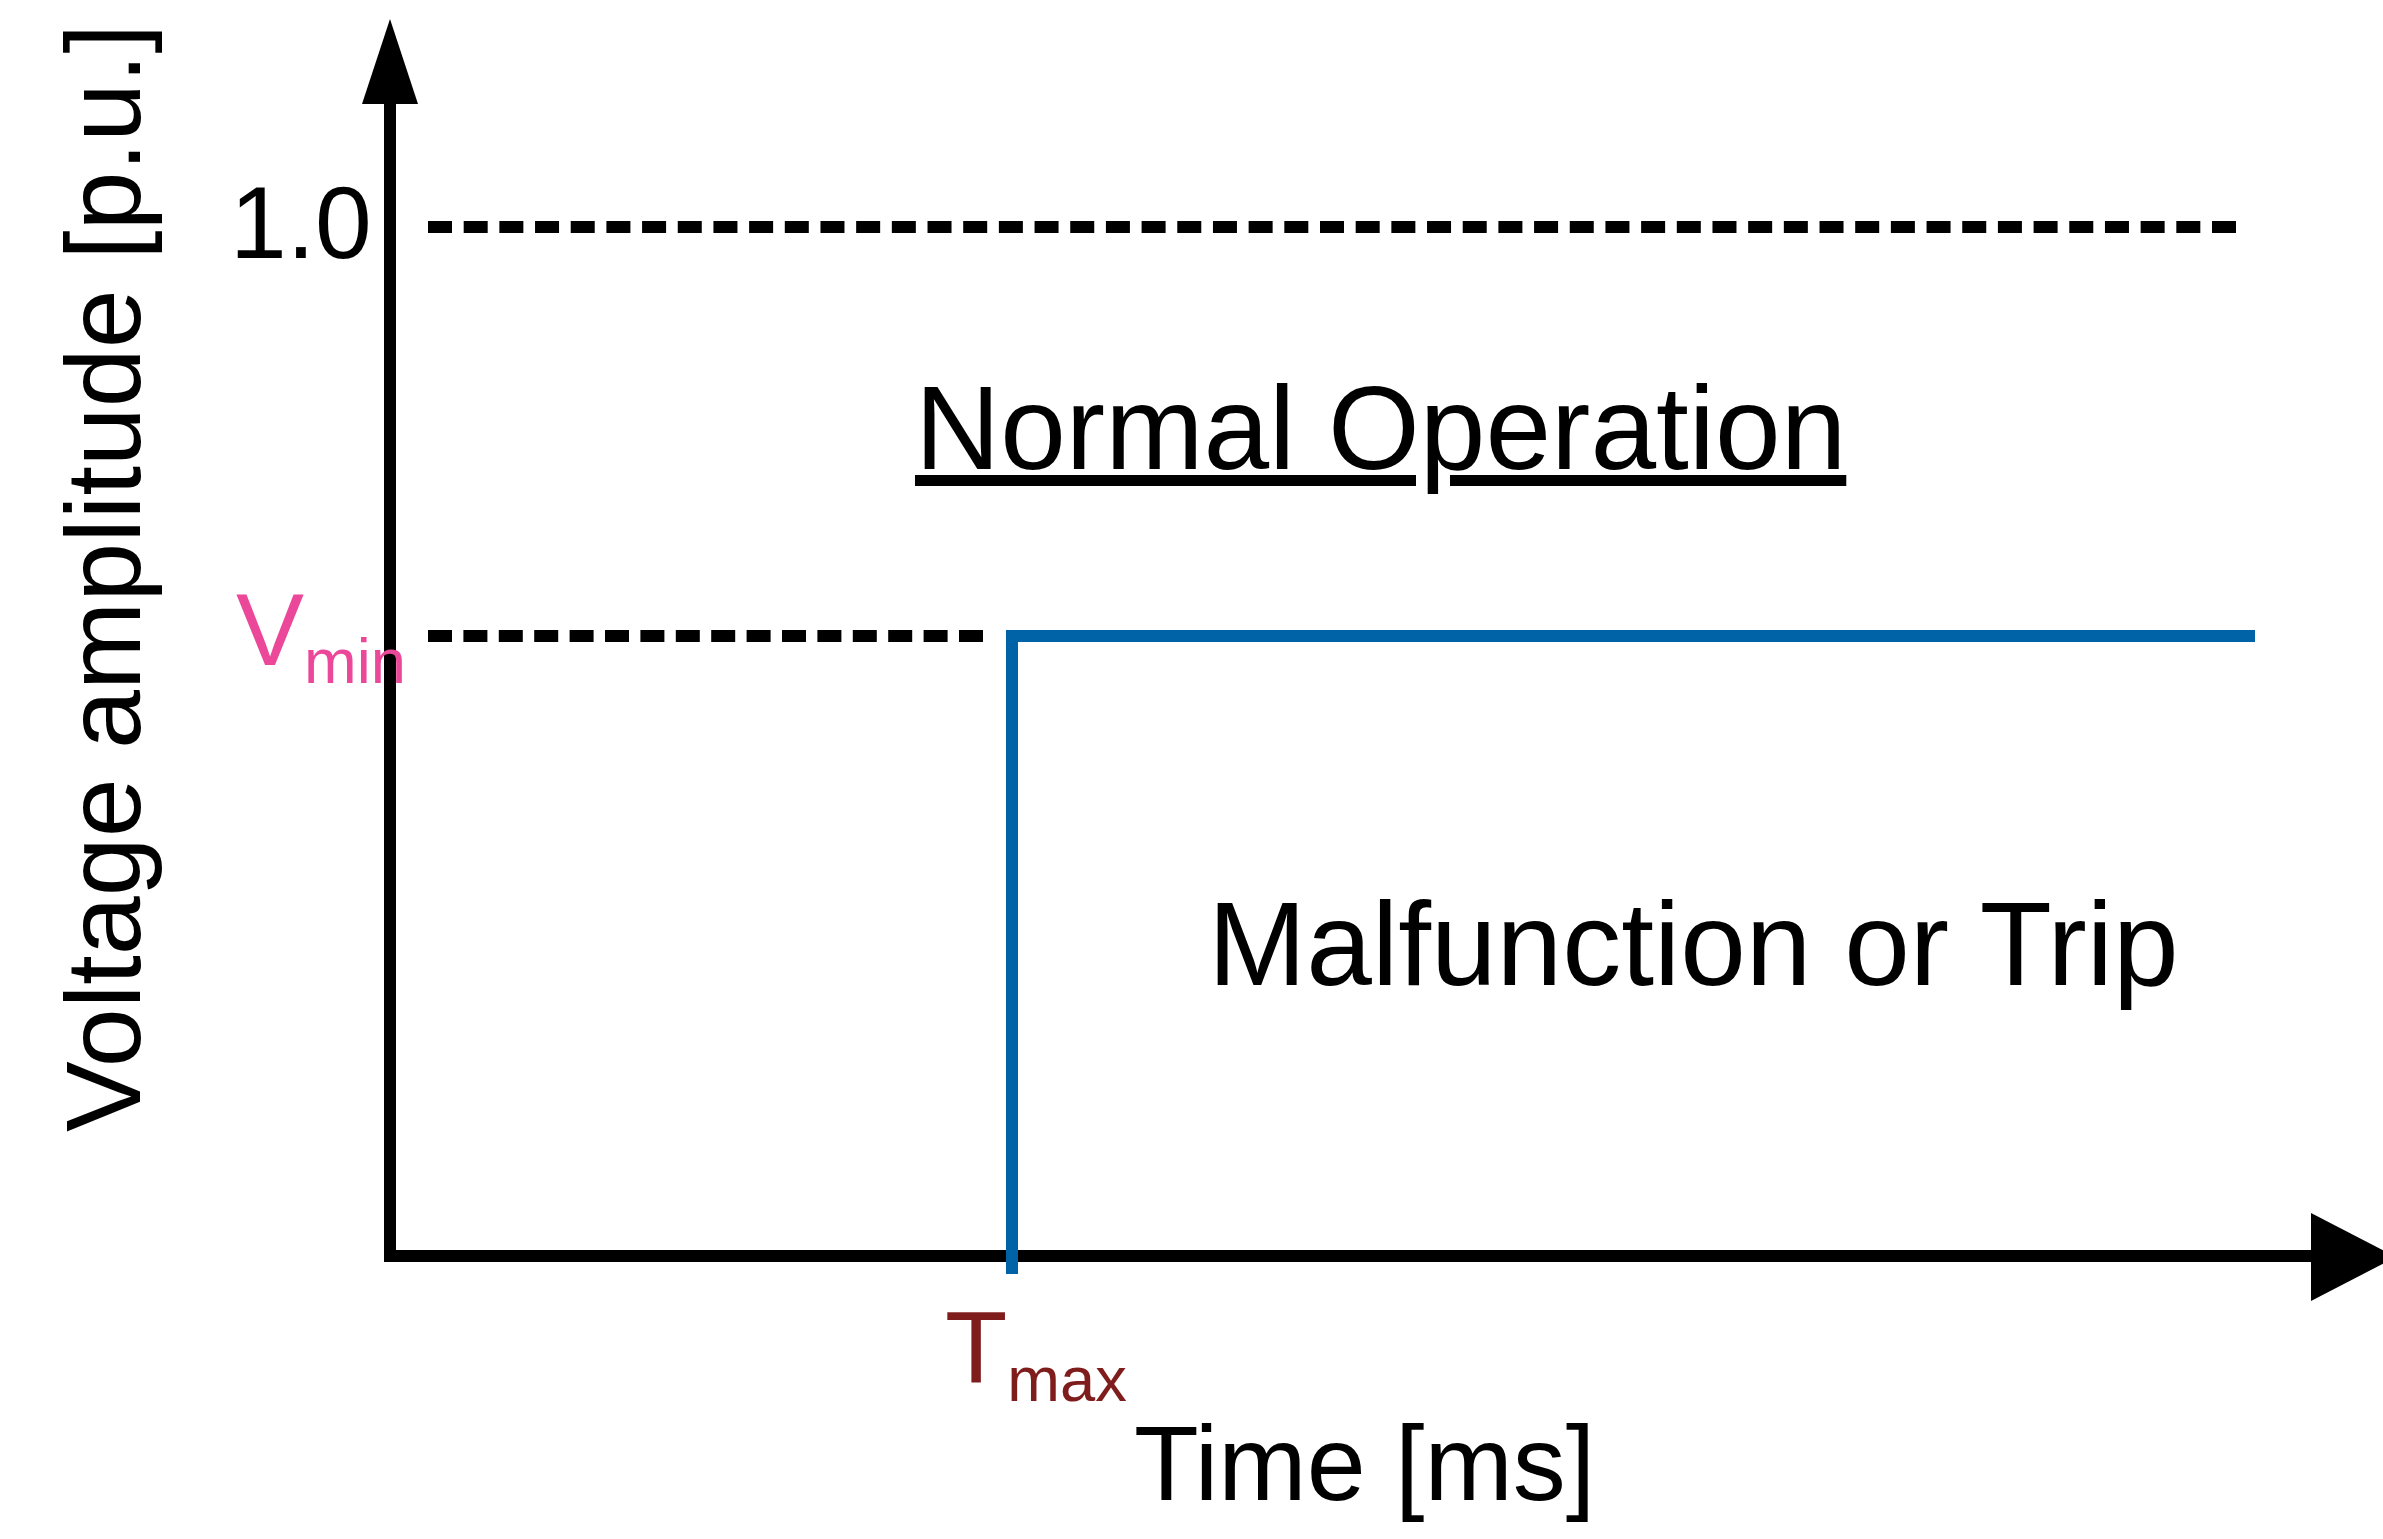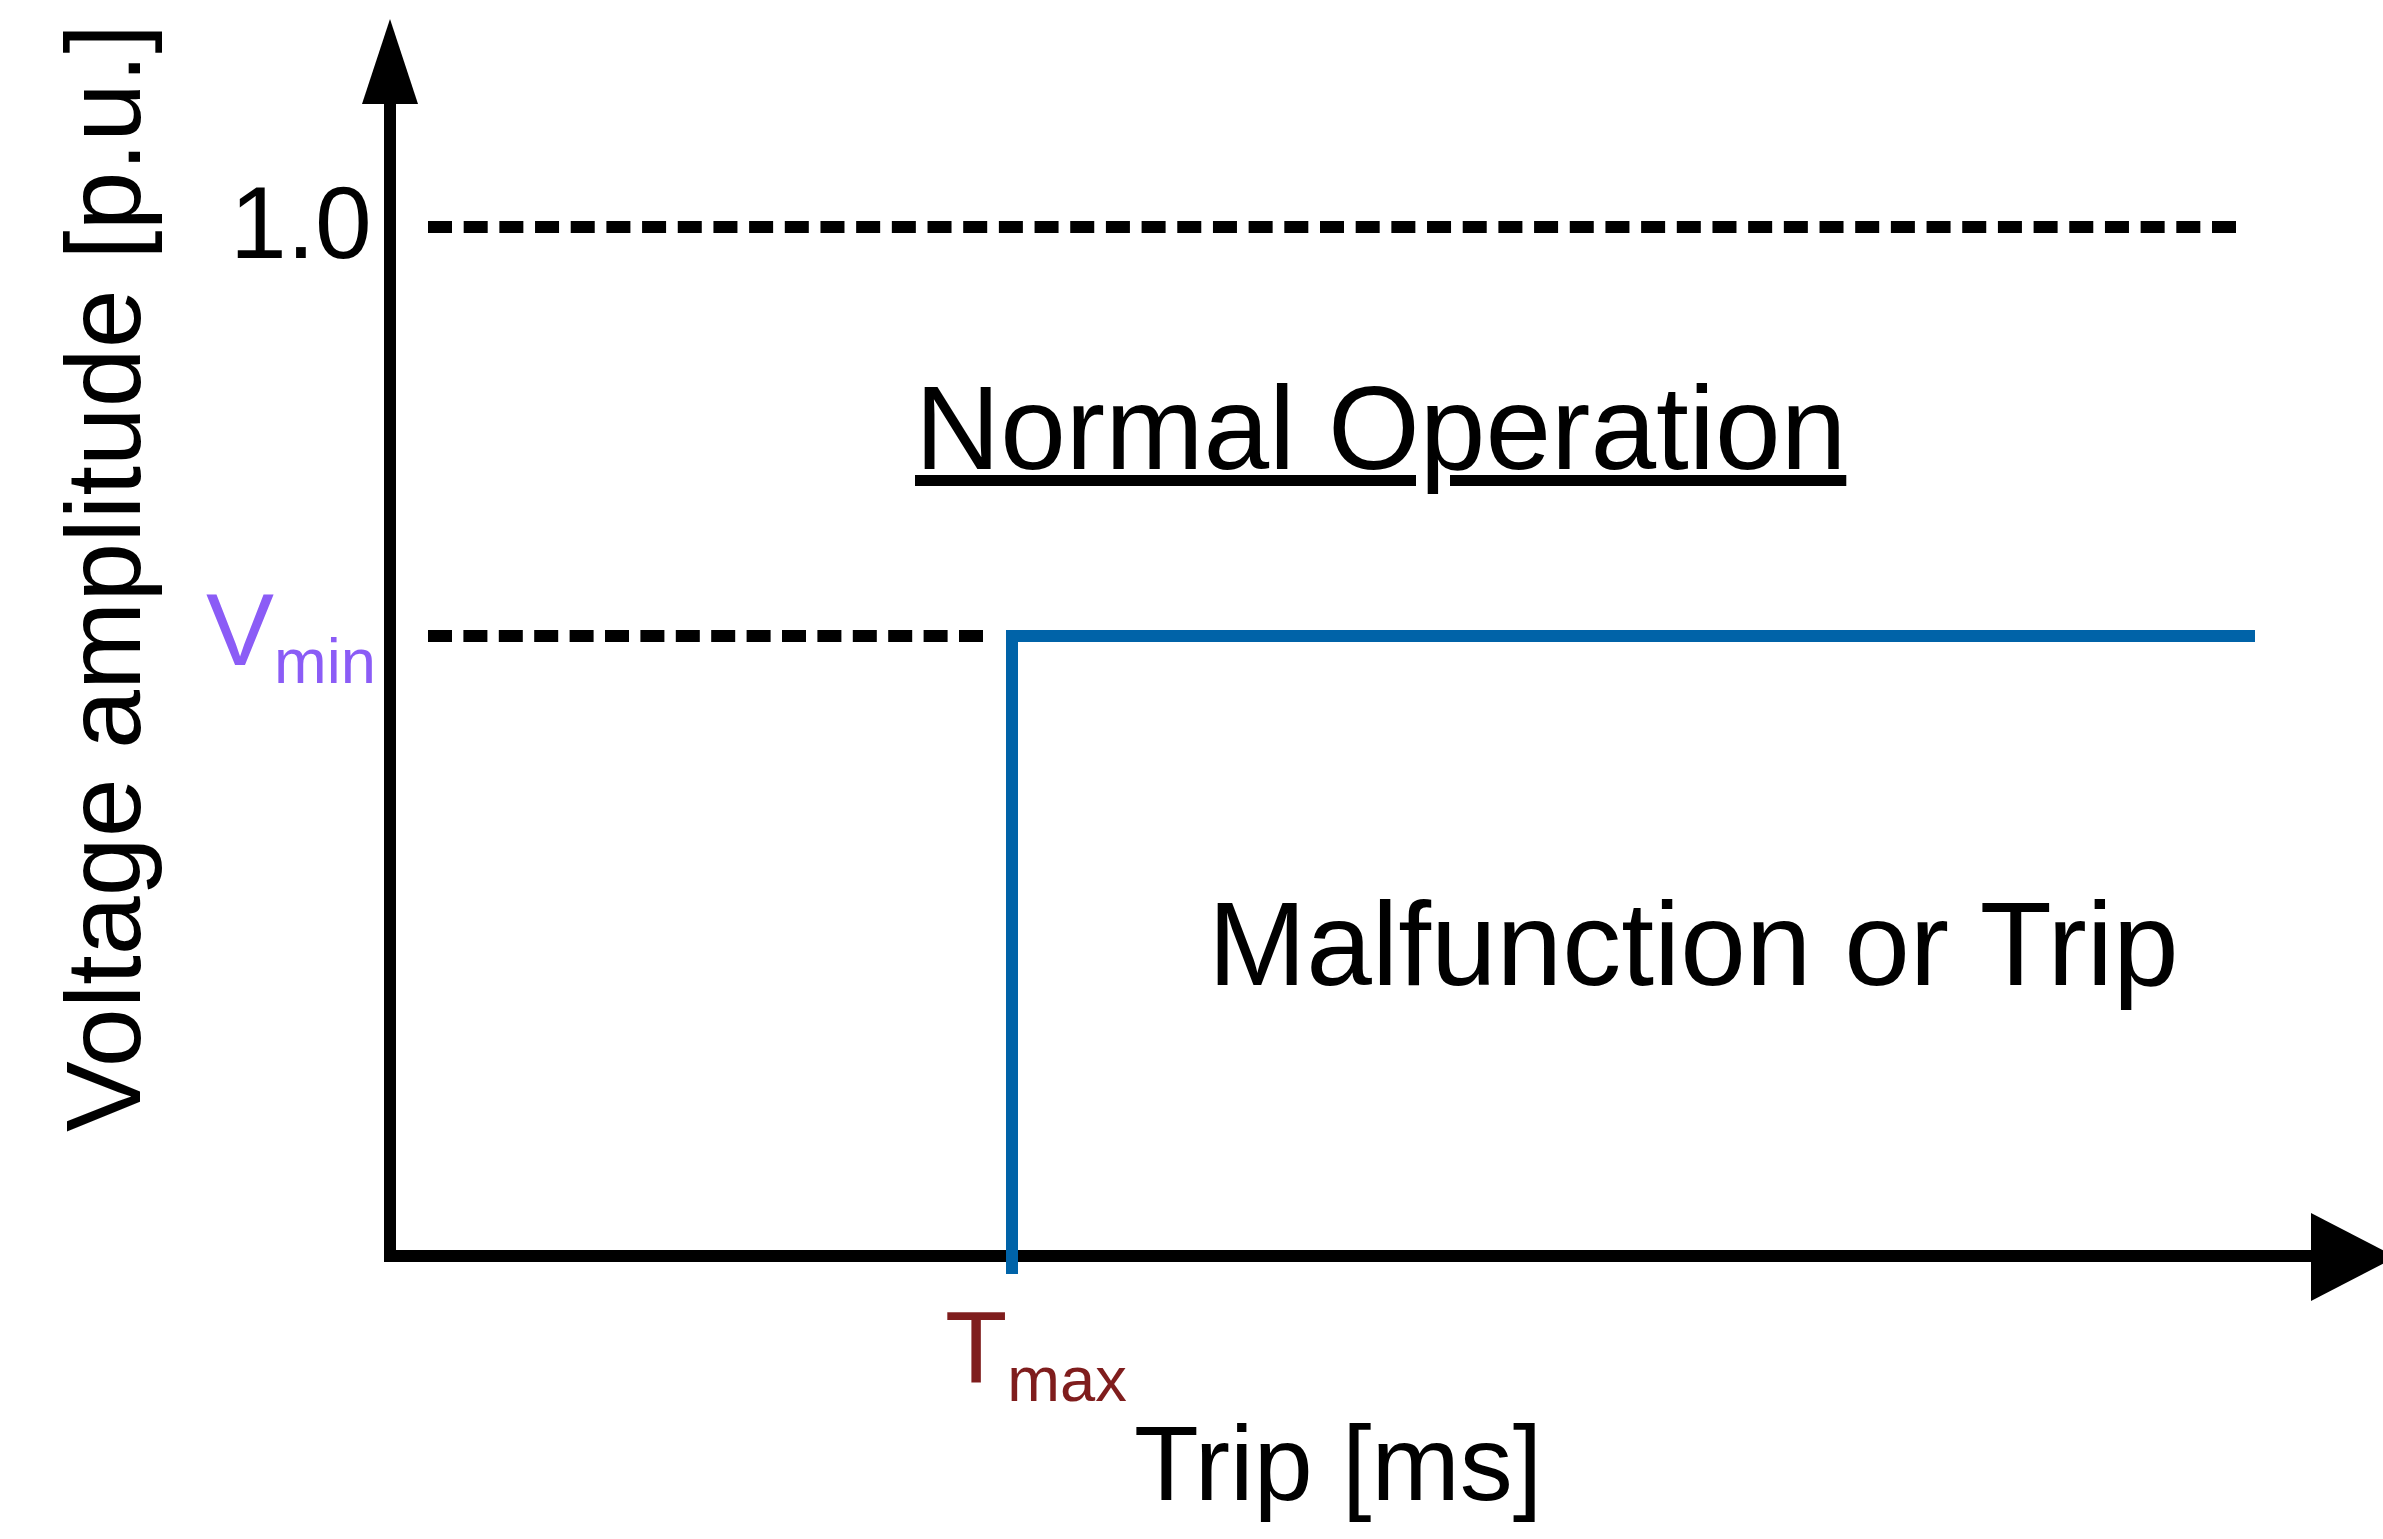--- a/index.html
+++ b/index.html
@@ -97,24 +97,24 @@
     color: #000000;
     white-space: nowrap;
     line-height: 1;
   }
   #y-tick-nominal {
     left: 216px;
     top: 172px;
     font-size: 102px;
   }
   #y-tick-vmin {
-    left: 192px;
+    left: 222px;
     top: 579px;
     font-size: 102px;
-    color: #8b5cf6;
+    color: #ec4899;
   }
   #x-tick-tmax {
     left: 931px;
     top: 1297px;
     font-size: 102px;
     color: #7f1d1d;
   }
   .sub {
     font-size: 0.62em;
     vertical-align: baseline;
@@ -162,17 +162,17 @@
   <div id="curve-horizontal"></div>
 
   <div class="label" id="y-tick-nominal">1.0</div>
   <div class="label" id="y-tick-vmin"><span>V</span><span class="sub">min</span></div>
 
   <div class="label" id="x-tick-tmax"><span>T</span><span class="sub">max</span></div>
 
   <div class="label" id="region-label-normal">Normal Operation</div>
   <div class="label" id="region-label-malfunction">Malfunction or Trip</div>
 
-  <div class="label" id="x-axis-title">Trip [ms]</div>
+  <div class="label" id="x-axis-title">Time [ms]</div>
   <div class="label" id="y-axis-title">Voltage amplitude [p.u.]</div>
 
 </div>
 
 
 </body></html>

